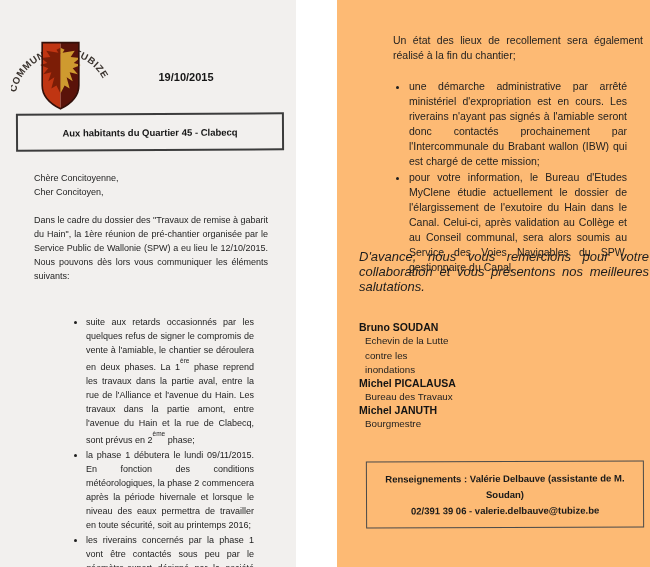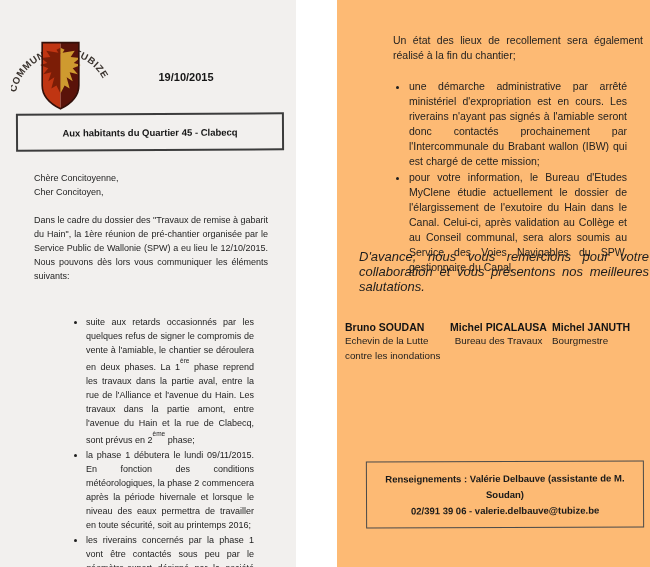--- a/index.html
+++ b/index.html
@@ -38,24 +38,24 @@
   sup.ord { font-size:6.5px; position:relative; top:-3.5px; }
   
   .page-right {
     position:absolute; left:337px; top:0; width:313px; height:567px;
     background:#fdba74;
   }
   .rp-body { position:absolute; left:22px; top:33px; width:284px; font-size:10.5px; line-height:15px; }
   .rp-cont { margin-left:34px; text-align:justify; }
   .rp-body ul.doc { padding-left:34px; }
   .closing { position:absolute; left:22px; top:249px; width:290px; font-size:13px; line-height:15px; text-align:justify;font-style:italic; }
-  .signatures { position:absolute; left:8px; top:321px; width:292px; display:flex; }
-  .sig-col1 { width:100px; } .sig-col2 { width:107px;text-align:center; } .sig-col3 { flex:1; }
+  .signatures { position:absolute; left:22px; top:321px; width:292px; display:flex;flex-direction:column; }
+  .sig-col1 { width:100px; } .sig-col2 { width:107px; } .sig-col3 { flex:1; }
   .sig-name { font-size:10.5px; font-weight:700; color:#141414; }
-  .sig-role { font-size:9.8px; line-height:14px; margin-top:1px; }
+  .sig-role { font-size:9.8px; line-height:14px; margin-top:1px;margin-left:6px; }
   .contact-box {
     position:absolute; left:29px; top:461px; width:264px;
     border:1.5px solid #4a4a4a; padding:9px 6px 8px; text-align:center;
     font-size:9.5px; font-weight:600; line-height:16px; transform:rotate(-0.25deg);
     color:#1a1a1a;
   }
   .u { }
 </style>
 </head>
 <body>

